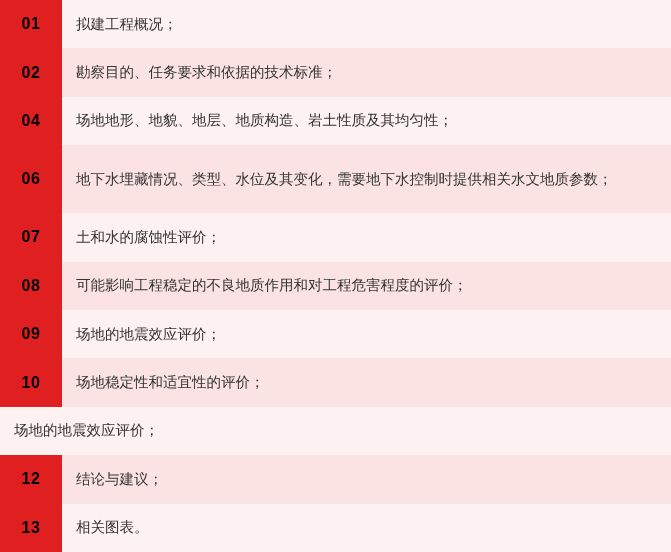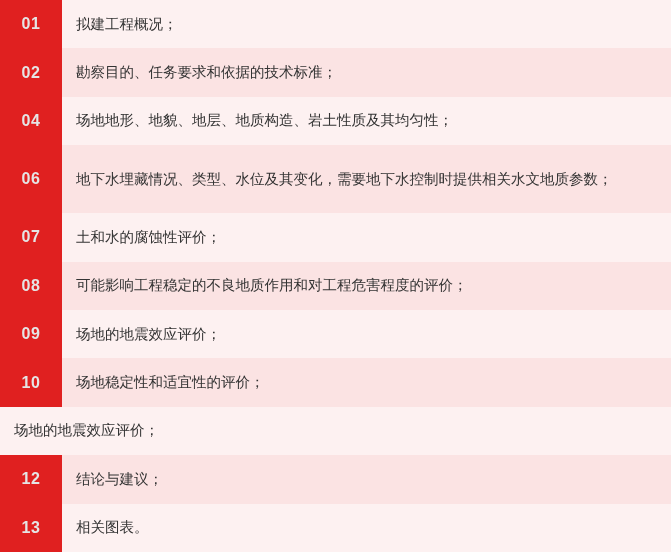--- a/index.html
+++ b/index.html
@@ -27,21 +27,21 @@
     flex: 1 1 auto;
     min-height: 0;
   }
   .row.tall {
     flex: 1.85 1 auto;
   }
   .num-cell {
     width: 62px;
     flex: 0 0 62px;
     background: #e02020;
-    color: #e5e5e5;
+    color: #000000;
     font-size: 16px;
     font-weight: bold;
     display: flex;
     align-items: center;
     justify-content: center;
     letter-spacing: 0.5px;
     font-family: "Liberation Sans", sans-serif;
   }
   .text-cell {
     flex: 1 1 auto;

